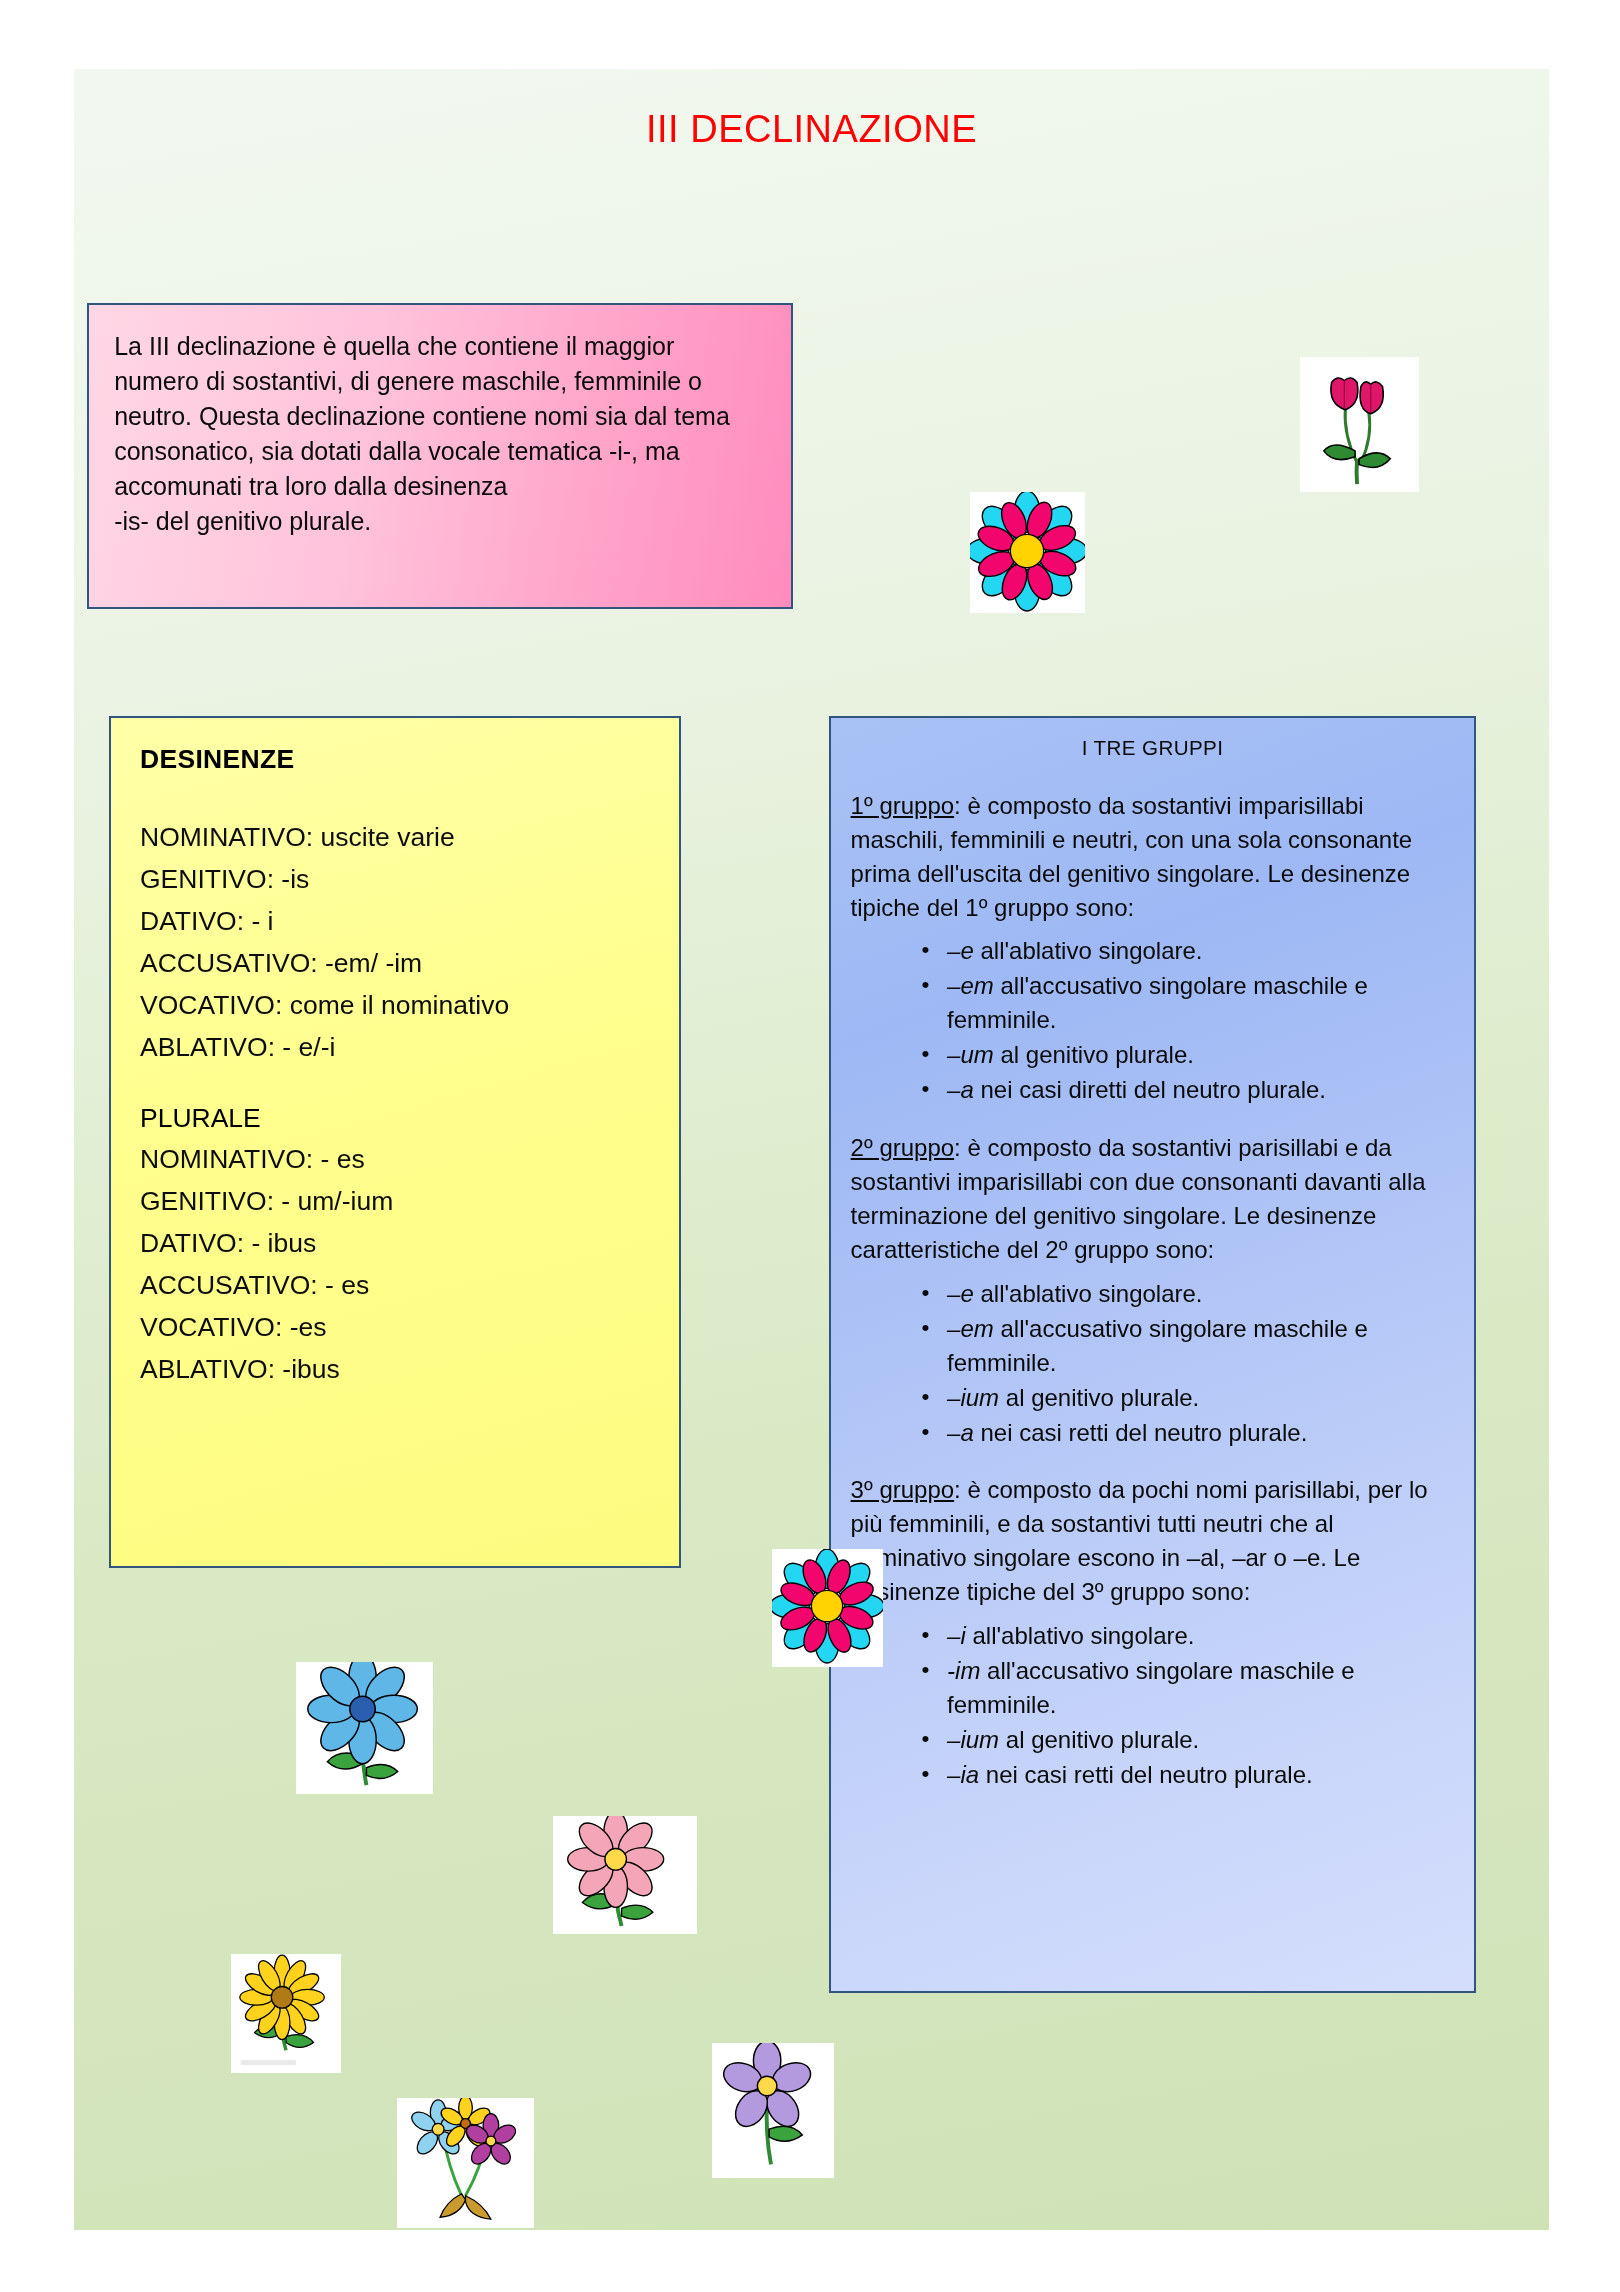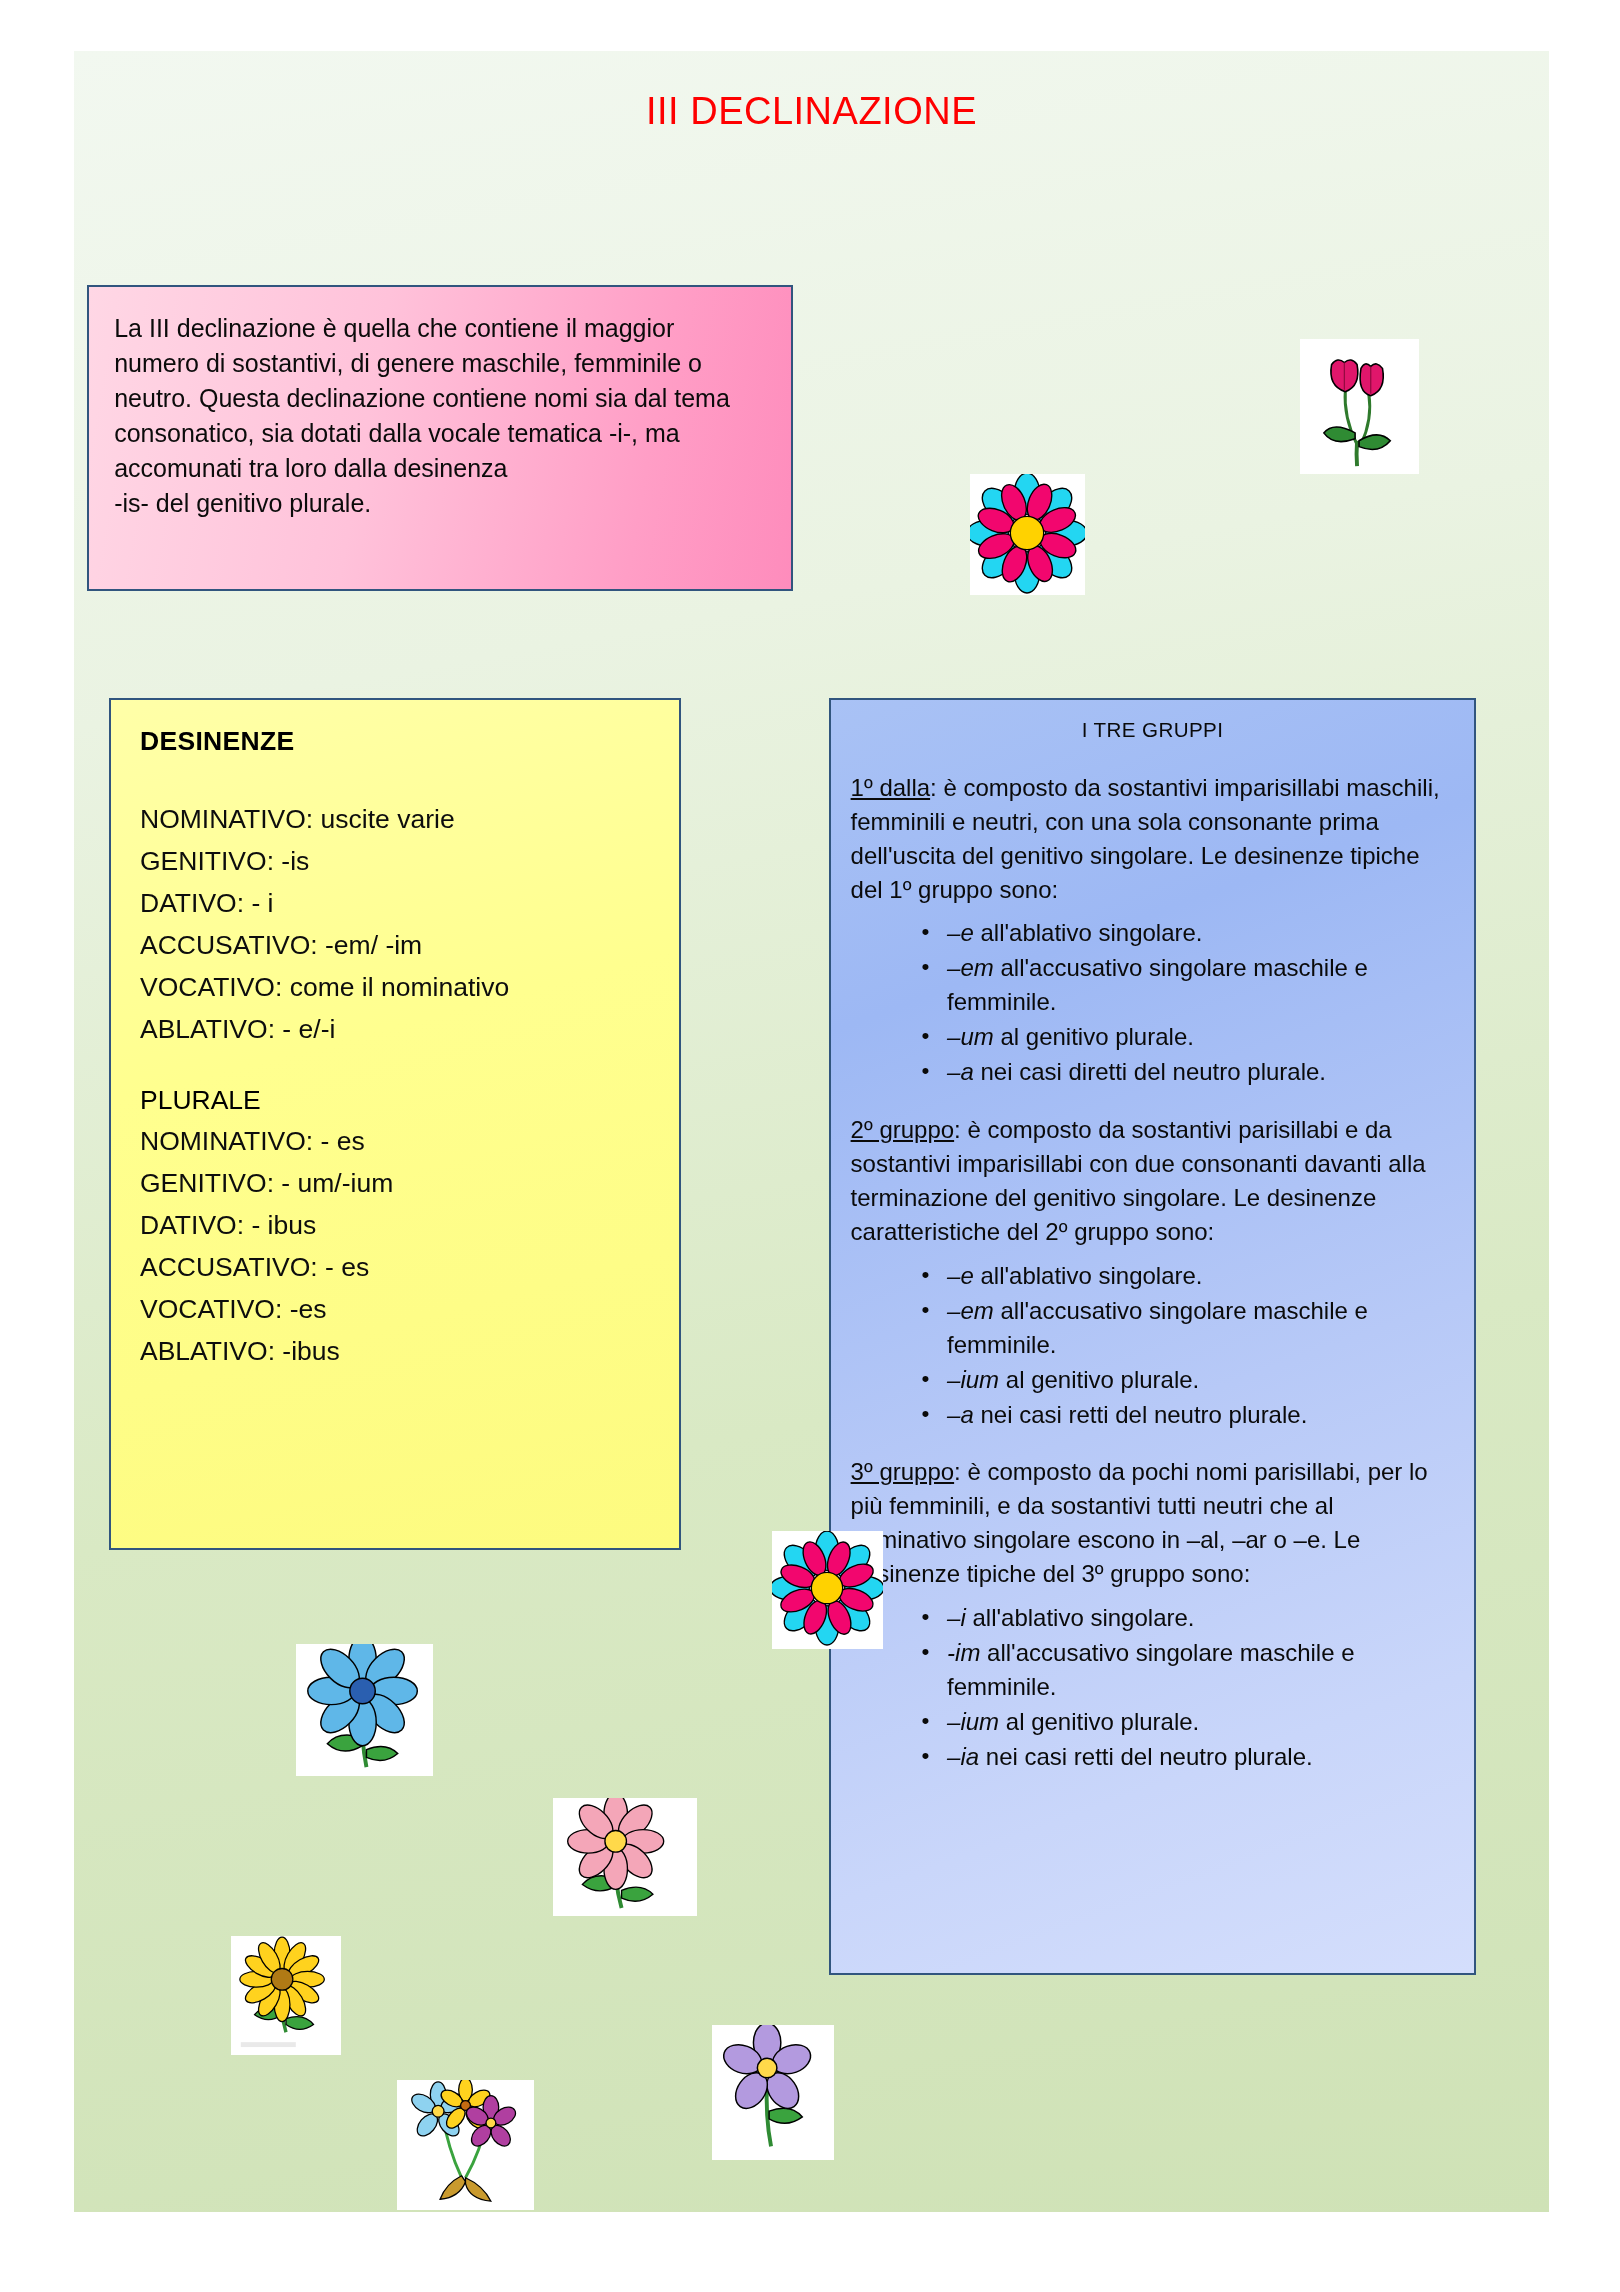--- a/index.html
+++ b/index.html
@@ -6,21 +6,21 @@
   body {
     width:1620px; height:2293px;
     background:#ffffff;
     font-family:"Liberation Sans", sans-serif;
     position:relative;
     overflow:hidden;
   }
   
   #page {
     position:absolute;
-    left:74px; top:51px;
+    left:74px; top:69px;
     width:1475px; height:2161px;
     background:linear-gradient(170deg, #f2f8f0 0%, #eaf3e2 28%, #d9e9c4 62%, #cfe2b6 100%);
   }
   
   #title {
     position:absolute;
     left:0; top:39px;
     width:1475px;
     text-align:center;
     color:#fe0000;
@@ -141,21 +141,21 @@
     <div class="line">GENITIVO: - um/-ium</div>
     <div class="line">DATIVO: - ibus</div>
     <div class="line">ACCUSATIVO: - es</div>
     <div class="line">VOCATIVO: -es</div>
     <div class="line">ABLATIVO: -ibus</div>
   </div>
 
   <div class="box" id="gruppi-box">
     <div class="ghead">I TRE GRUPPI</div>
 
-    <p class="gpara"><span class="glabel">1º dalla</span><span>: è composto da sostantivi imparisillabi maschili, femminili e neutri, con una sola consonante prima dell'uscita del genitivo singolare. Le desinenze tipiche del 1º gruppo sono:</span></p>
+    <p class="gpara"><span class="glabel">1º gruppo</span><span>: è composto da sostantivi imparisillabi maschili, femminili e neutri, con una sola consonante prima dell'uscita del genitivo singolare. Le desinenze tipiche del 1º gruppo sono:</span></p>
     <ul class="gbullets">
       <li><em>–e</em><span> all'ablativo singolare.</span></li>
       <li><em>–em</em><span> all'accusativo singolare maschile e femminile.</span></li>
       <li><em>–um</em><span> al genitivo plurale.</span></li>
       <li><em>–a</em><span> nei casi diretti del neutro plurale.</span></li>
     </ul>
 
     <p class="gpara"><span class="glabel">2º gruppo</span><span>: è composto da sostantivi parisillabi e da sostantivi imparisillabi con due consonanti davanti alla terminazione del genitivo singolare. Le desinenze caratteristiche del 2º gruppo sono:</span></p>
     <ul class="gbullets">
       <li><em>–e</em><span> all'ablativo singolare.</span></li>

